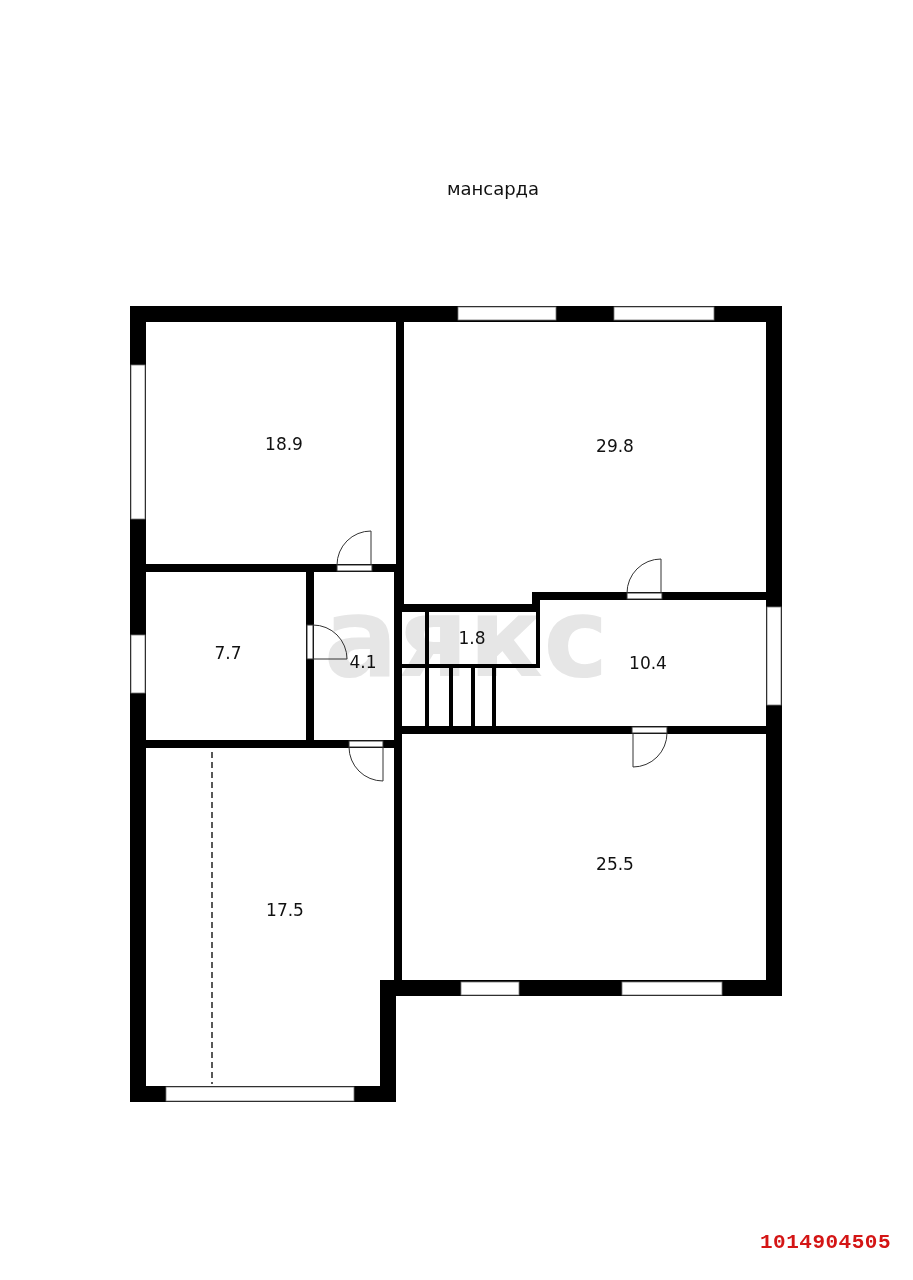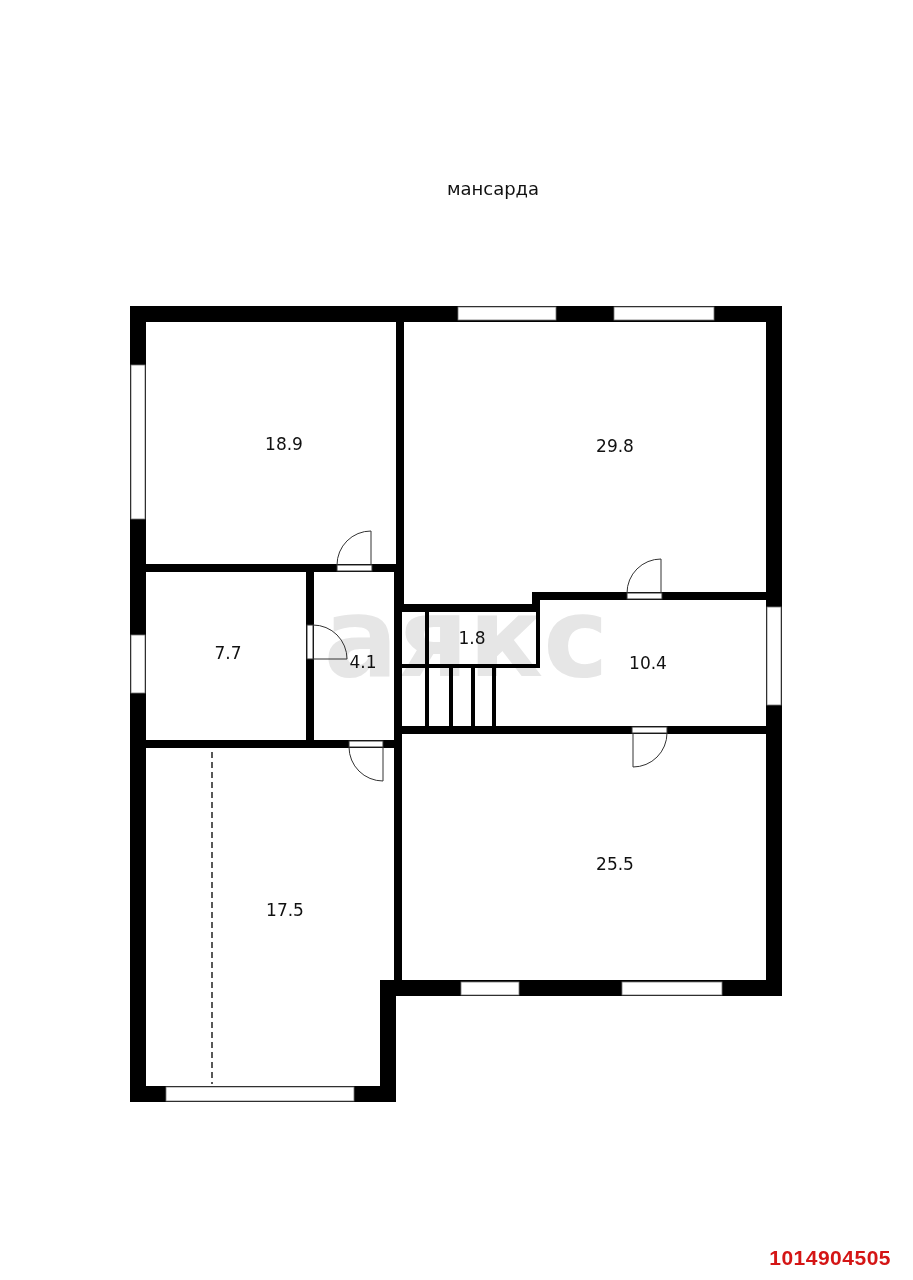--- a/index.html
+++ b/index.html
@@ -1,21 +1,21 @@
 <!DOCTYPE html>
 <html><head>
 <meta charset="utf-8">
 <style>
   html, body { margin: 0; padding: 0; background: #ffffff; }
   body { width: 913px; height: 1280px; position: relative; overflow: hidden; font-family: "DejaVu Sans", sans-serif; }
   .title { position: absolute; left: 0; width: 986px; top: 178px; text-align: center; font-size: 18px; color: #111; }
   .plan { position: absolute; left: 0; top: 0; }
   .room-label { font-family: "DejaVu Sans", sans-serif; font-size: 17px; fill: #111; }
   .watermark { font-family: "DejaVu Sans", sans-serif; font-weight: bold; font-size: 110px; fill: #e6e6e6; }
-  .listing-id { position: absolute; right: 22px; bottom: 10px; font-family: Liberation Sans, sans-serif; font-weight: bold; font-size: 21px; color: #d41515; letter-spacing: 0.5px; }
+  .listing-id { position: absolute; right: 22px; bottom: 26px; font-family: Liberation Mono, monospace; font-weight: bold; font-size: 21px; color: #d41515; letter-spacing: 0.5px; }
 </style>
 </head>
 <body>
 
 <div class="title">мансарда</div>
 
 <svg class="plan" width="913" height="1280" viewBox="0 0 913 1280">
 
   <text class="watermark" x="466" y="676" text-anchor="middle">аякс</text>
 

